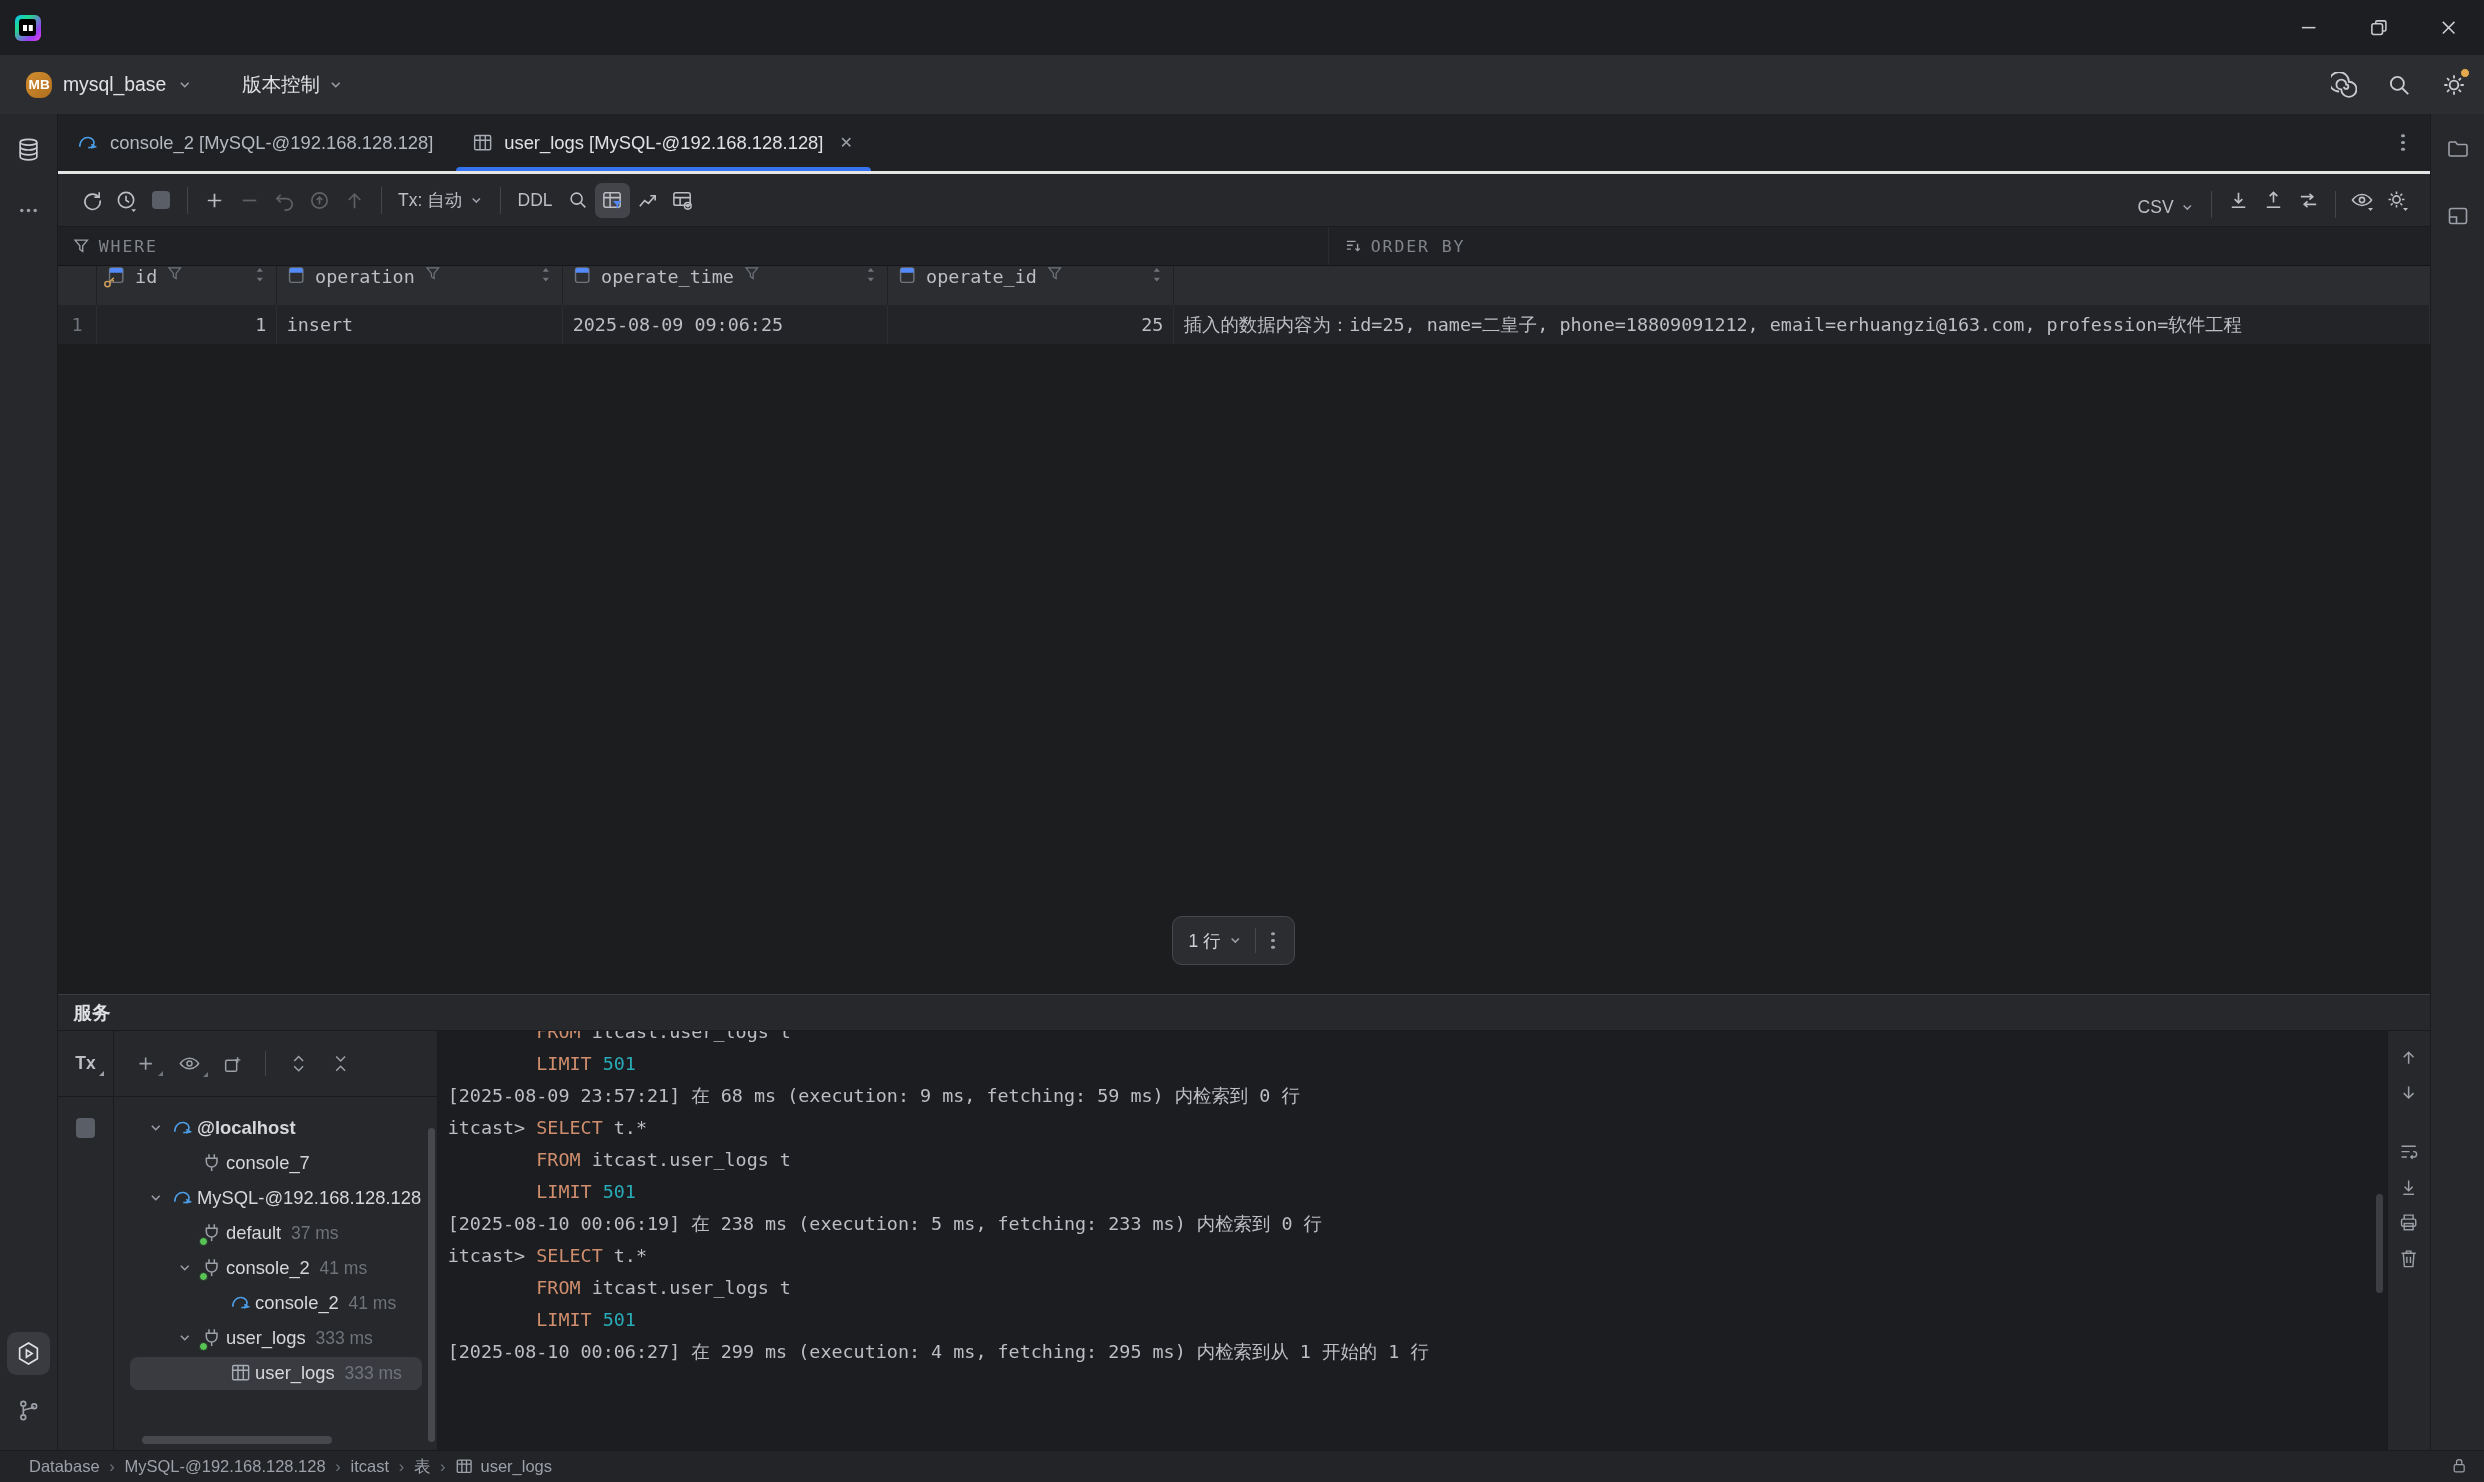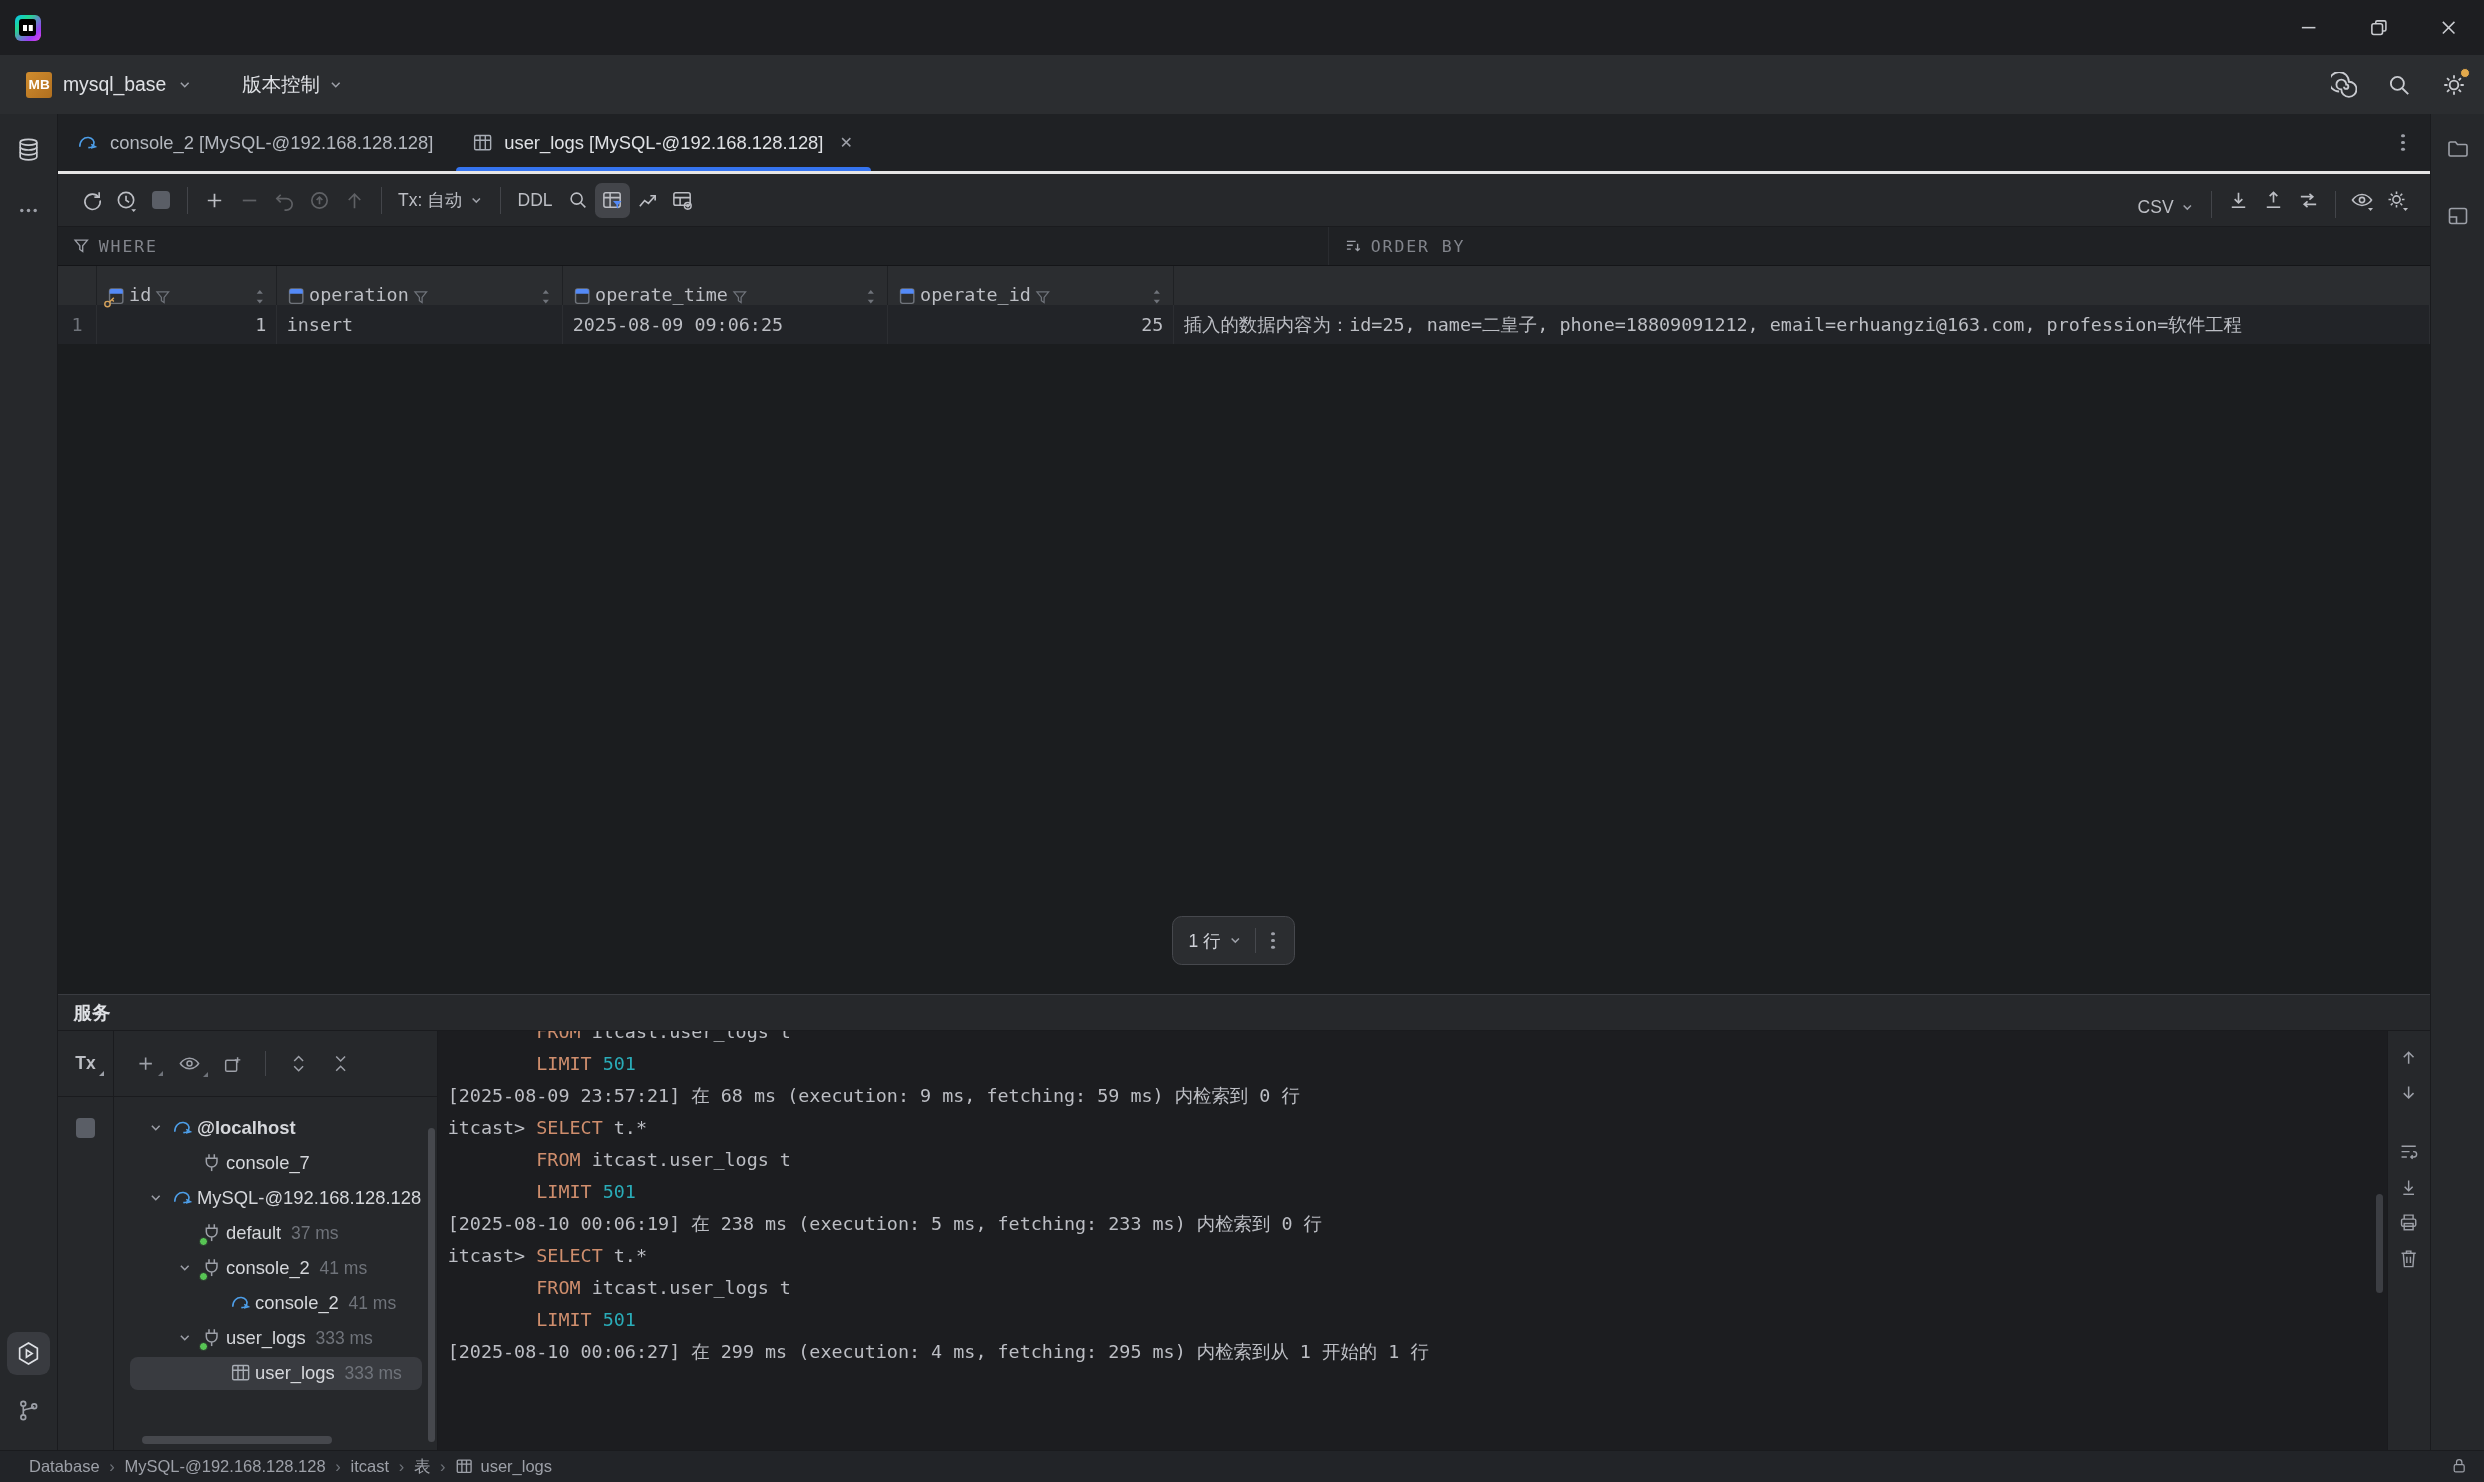--- a/index.html
+++ b/index.html
@@ -13,21 +13,21 @@
   .logo{width:26px;height:26px;margin:0 17.5px 0 14.6px;border-radius:5.8px;background:linear-gradient(135deg,#07c3f2 0%,#22d88f 30%,#9b3df5 75%,#e343e6 100%);position:relative}
   .logo::after{content:"";position:absolute;inset:4.9px;background:#000;border-radius:2.9px}
   .logo i{position:absolute;left:8.7px;top:10.7px;width:3.9px;height:5.8px;background:#fff;z-index:1;box-shadow:5.8px 0 0 #fff}
   .menus{display:flex;height:100%}
   .menu-item{height:100%;display:flex;align-items:center;padding:0 12.6px;color:#dfe1e5;font-size:17.5px;cursor:default}
   .wincontrols{margin-left:auto;display:flex;height:100%}
   .winbtn{width:70px;height:100%;display:flex;align-items:center;justify-content:center;background:none;border:none;color:#c9cbd0;cursor:pointer}
   
   .projectbar{height:59px;background:#2b2d30;display:flex;align-items:center}
   .proj-chip{display:flex;align-items:center;gap:10.7px;margin-left:18.4px;padding:4.9px 7.8px;border-radius:7.8px}
-  .mb{width:26px;height:26px;border-radius:3px;background:linear-gradient(135deg,#d08c2e,#b06f1f);color:#fff;font-weight:700;font-size:13.6px;display:flex;align-items:center;justify-content:center}
+  .mb{width:26px;height:26px;border-radius:11px;background:linear-gradient(135deg,#d08c2e,#b06f1f);color:#fff;font-weight:700;font-size:13.6px;display:flex;align-items:center;justify-content:center}
   .proj-name{font-size:19.4px;color:#dfe1e5}
   .vcs-chip{display:flex;align-items:center;gap:7.8px;margin-left:42px;font-size:19.4px;color:#dfe1e5}
   .pb-icons{margin-left:auto;display:flex;align-items:center;gap:29px;margin-right:17.5px}
   .gearwrap{position:relative}
   .gearwrap .dot{position:absolute;right:-3.9px;top:-3.9px;width:10.7px;height:10.7px;border-radius:50%;background:#e3a94c;border:1.9px solid #2b2d30}
   
   .mainrow{display:flex;height:1336px}
   .rail{width:58px;background:#26282b;display:flex;flex-direction:column;align-items:center;flex:none}
   .rail.left{border-right:1px solid #1a1b1e}
   .rail.right{width:54px;border-left:1px solid #1a1b1e}
@@ -52,21 +52,21 @@
   .ttext{display:flex;align-items:center;gap:6.8px;color:#bcbec4;font-size:17.5px;padding:0 7.8px;white-space:nowrap;cursor:pointer}
   .dt-right{margin-left:auto;display:flex;align-items:flex-end}
   
   .filterbar{height:39px;background:#1f2124;display:flex;border-bottom:1px solid #141518;color:#82858c;font-family:"DejaVu Sans Mono",monospace;font-size:16.5px;letter-spacing:1.9px}
   .fhalf{display:flex;align-items:center;gap:9.7px;padding-left:14.6px}
   .fhalf.where{width:1271px;border-right:1px solid #2a2c30}
   .fhalf.order{flex:1}
   
   .gridhead,.gridrow{display:grid;grid-template-columns:39px 180px 286px 325px 286px 1fr;font-family:"DejaVu Sans Mono",monospace;font-size:18.4px}
   .gridhead{height:39px;background:#2b2d30;color:#bcbec4}
-  .gh{display:flex;align-items:flex-end;gap:4px;padding:0 9.7px;border-right:1px solid #1f2124;min-width:0;cursor:pointer}
+  .gh{display:flex;align-items:flex-start;gap:10px;padding:0 9.7px;border-right:1px solid #1f2124;min-width:0;cursor:pointer}
   .gh .sort{margin-left:auto}
   .gh.gutter{padding:0}
   .gridrow{height:39px;background:#222428;color:#bcbec4}
   .gc{display:flex;align-items:center;padding:0 9.7px;border-right:1px solid #2c2e32;white-space:nowrap;overflow:hidden;min-width:0}
   .gc.num{color:#6f737a;justify-content:center;padding:0}
   .gc.right{justify-content:flex-end}
   .gridempty{flex:1;background:#1b1d1f;position:relative}
   .pagepill{position:absolute;left:1114px;top:572px;height:49px;background:#2b2d30;border:1px solid #46484d;border-radius:9.7px;display:flex;align-items:center;padding:0 15.5px;gap:11.6px;color:#ced0d6;font-size:17.5px}
   .pilldiv{width:1px;height:25px;background:#46484d}
   

